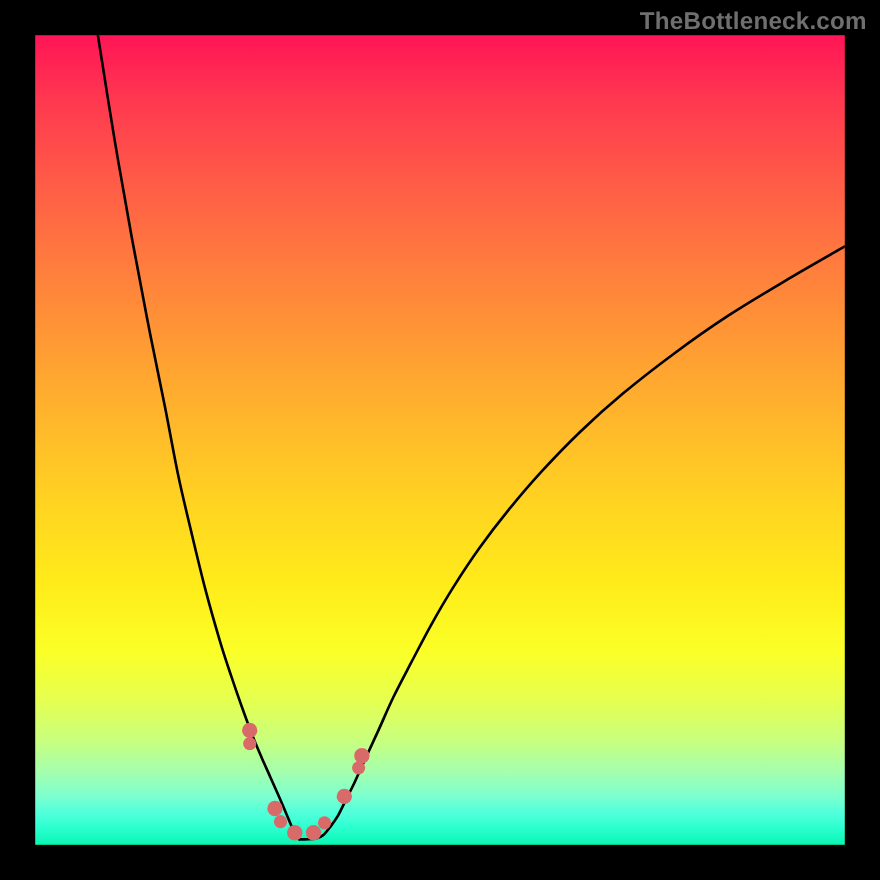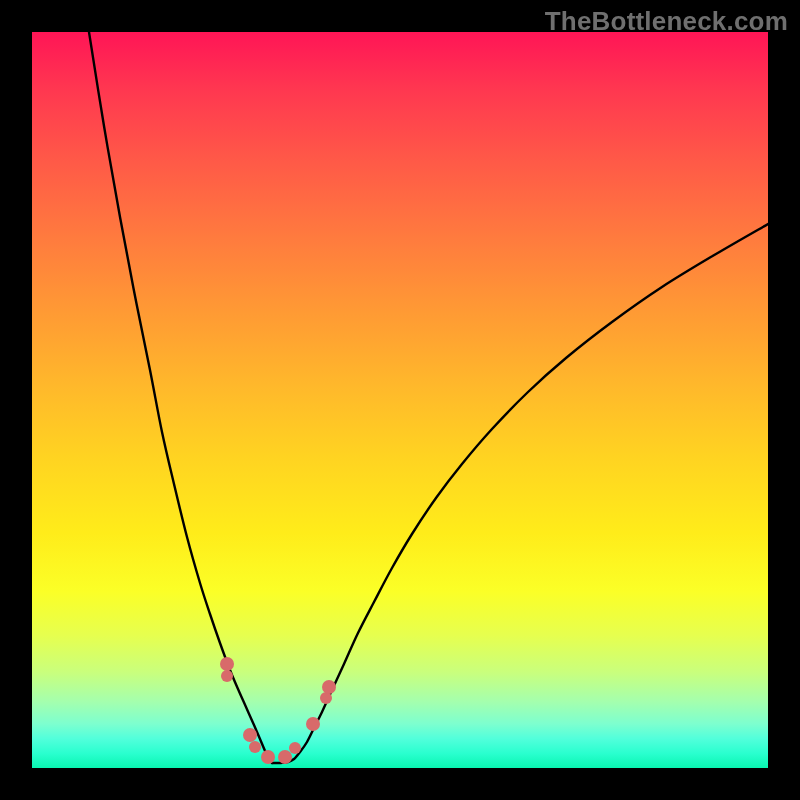--- a/index.html
+++ b/index.html
@@ -50,21 +50,21 @@
     left: 0;
     top: 0;
     width: 736px;
     height: 736px;
   }
   .watermark {
     position: absolute;
     top: 6px;
     right: 12px;
     color: #6f6f6f;
-    font-size: 26px;
+    font-size: 22px;
     font-weight: 600;
     letter-spacing: 0.2px;
     user-select: none;
   }
 </style>
 </head>
 <body>
 
 <div class="frame">
   <div class="watermark">TheBottleneck.com</div>

